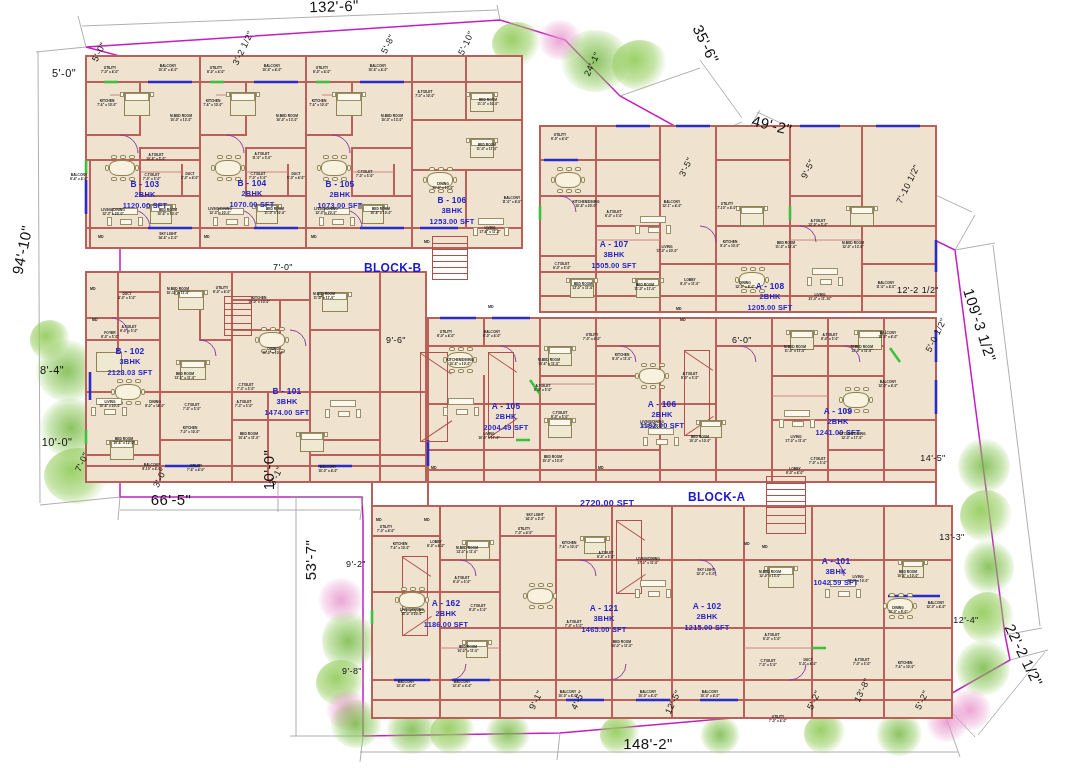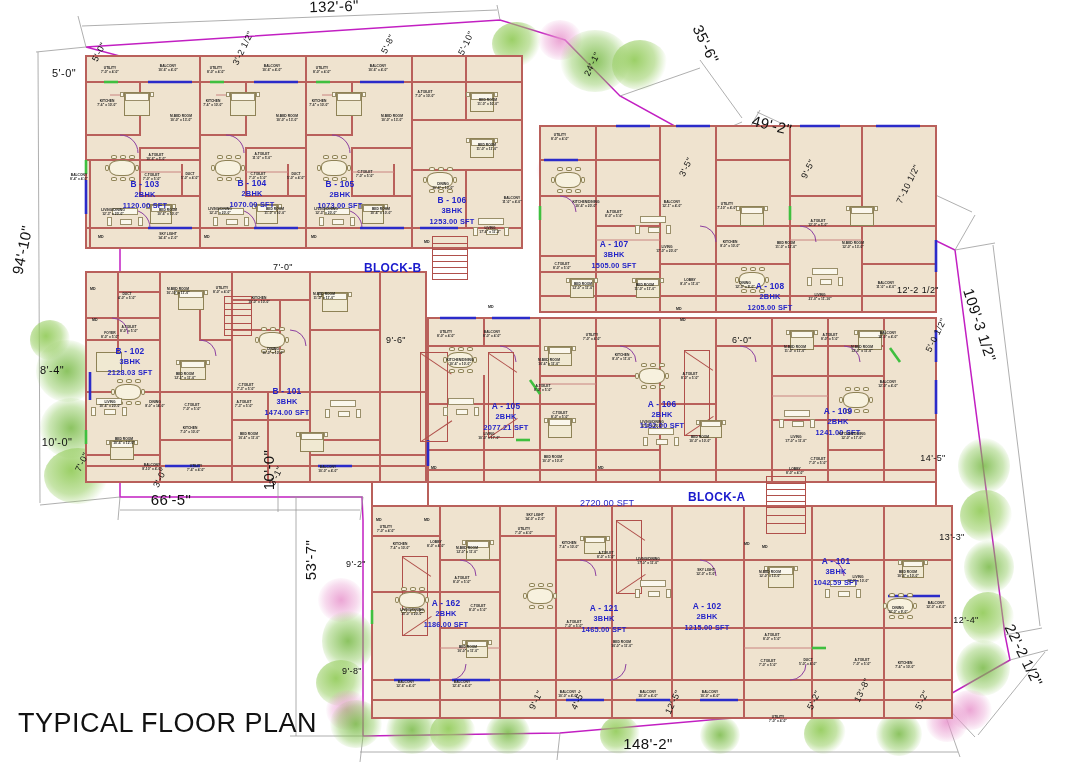--- a/index.html
+++ b/index.html
@@ -11,21 +11,21 @@
 
   
   .dim{position:absolute;color:#111;font-size:15px;font-family:"Liberation Sans",sans-serif;white-space:nowrap;letter-spacing:.4px;}
   .dim.small{font-size:11px;}
   .dim.tiny{font-size:9px;}
 
   
   .unit{position:absolute;color:#2323c8;font-size:7.4px;font-weight:bold;text-align:center;white-space:nowrap;line-height:1.45;letter-spacing:.2px;}
   .unit .id{font-size:8.4px;}
   .blocklbl{position:absolute;color:#1b1bcd;font-size:12px;font-weight:bold;letter-spacing:.3px;}
-  .areabig{position:absolute;color:#2323c8;font-size:9px;font-weight:normal;letter-spacing:.2px;}
+  .areabig{position:absolute;color:#2323c8;font-size:9px;font-weight:bold;letter-spacing:.2px;}
 
   
   .room{position:absolute;color:#222;font-size:3.3px;font-weight:bold;text-align:center;white-space:nowrap;line-height:1.35;}
   .slab{position:absolute;background:#efe3cf;border:0.6px solid #c9b79a;box-sizing:border-box;}
   .furn{position:absolute;border:0.6px solid #9a8f6a;background:#faf7ec;box-sizing:border-box;}
   .furn2{position:absolute;border:0.6px solid #8e8256;background:#f0e9d2;box-sizing:border-box;}
   .tbl{position:absolute;border:0.7px solid #8e8256;background:#f7f1de;border-radius:40%;box-sizing:border-box;}
   .chair{position:absolute;border:0.6px solid #8e8256;background:#f7f1de;border-radius:40%;box-sizing:border-box;}
 
   
@@ -707,21 +707,21 @@
         <div>2128.03 SFT</div>
       </div>
       <div class="unit" style="left: 261px; top: 385px; width: 52px;">
         <div class="id">B - 101</div>
         <div>3BHK</div>
         <div>1474.00 SFT</div>
       </div>
       <div class="unit" style="left: 480px; top: 400px; width: 52px;">
         <div class="id">A - 105</div>
         <div>2BHK</div>
-        <div>2077.21 SFT</div>
+        <div>2004.49 SFT</div>
       </div>
       <div class="unit" style="left: 636px; top: 398px; width: 52px;">
         <div class="id">A - 106</div>
         <div>2BHK</div>
         <div>1182.00 SFT</div>
       </div>
       <div class="unit" style="left: 588px; top: 238px; width: 52px;">
         <div class="id">A - 107</div>
         <div>3BHK</div>
         <div>1505.00 SFT</div>
@@ -942,15 +942,14 @@
       <div class="mdlbl" style="left: 676px; top: 307px;">MD</div>
       <div class="mdlbl" style="left: 680px; top: 318px;">MD</div>
       <div class="mdlbl" style="left: 376px; top: 518px;">MD</div>
       <div class="mdlbl" style="left: 424px; top: 518px;">MD</div>
       <div class="mdlbl" style="left: 744px; top: 542px;">MD</div>
       <div class="mdlbl" style="left: 762px; top: 545px;">MD</div>
     </div>
 
   <div class="areabig" id="common-area" style="left:580px;top:498px;">2720.00 SFT</div>
 
-  <div id="title">TYPICAL FLOOR PLAN</div>
 
 </div>
 
 </body></html>

